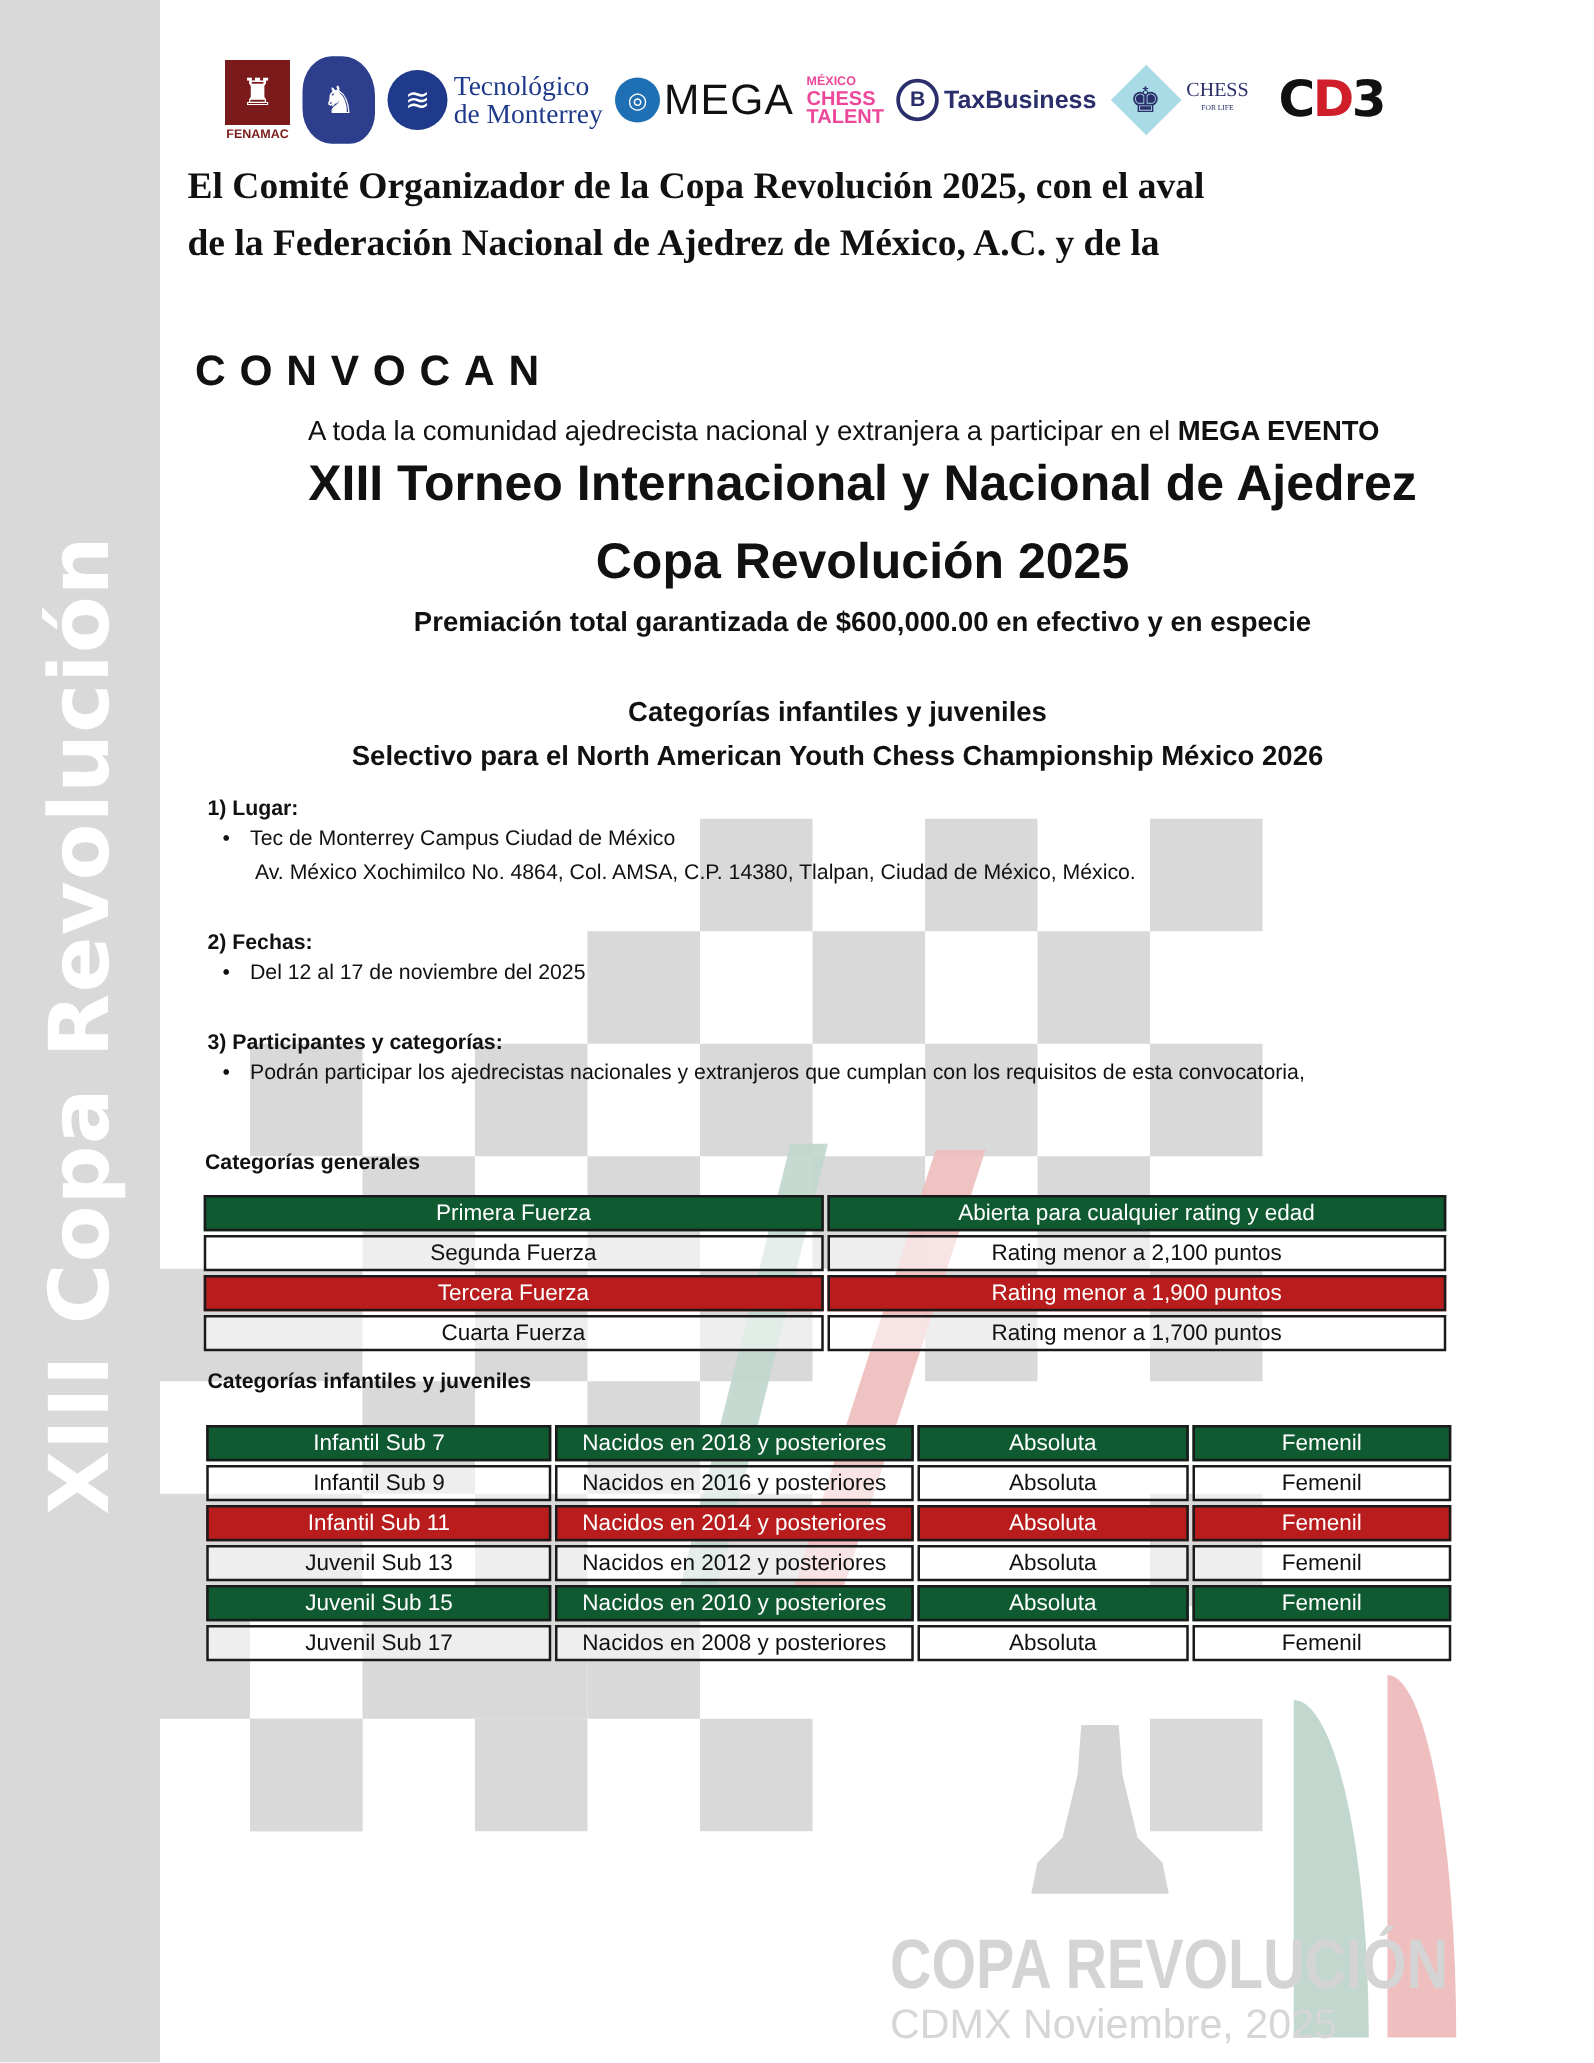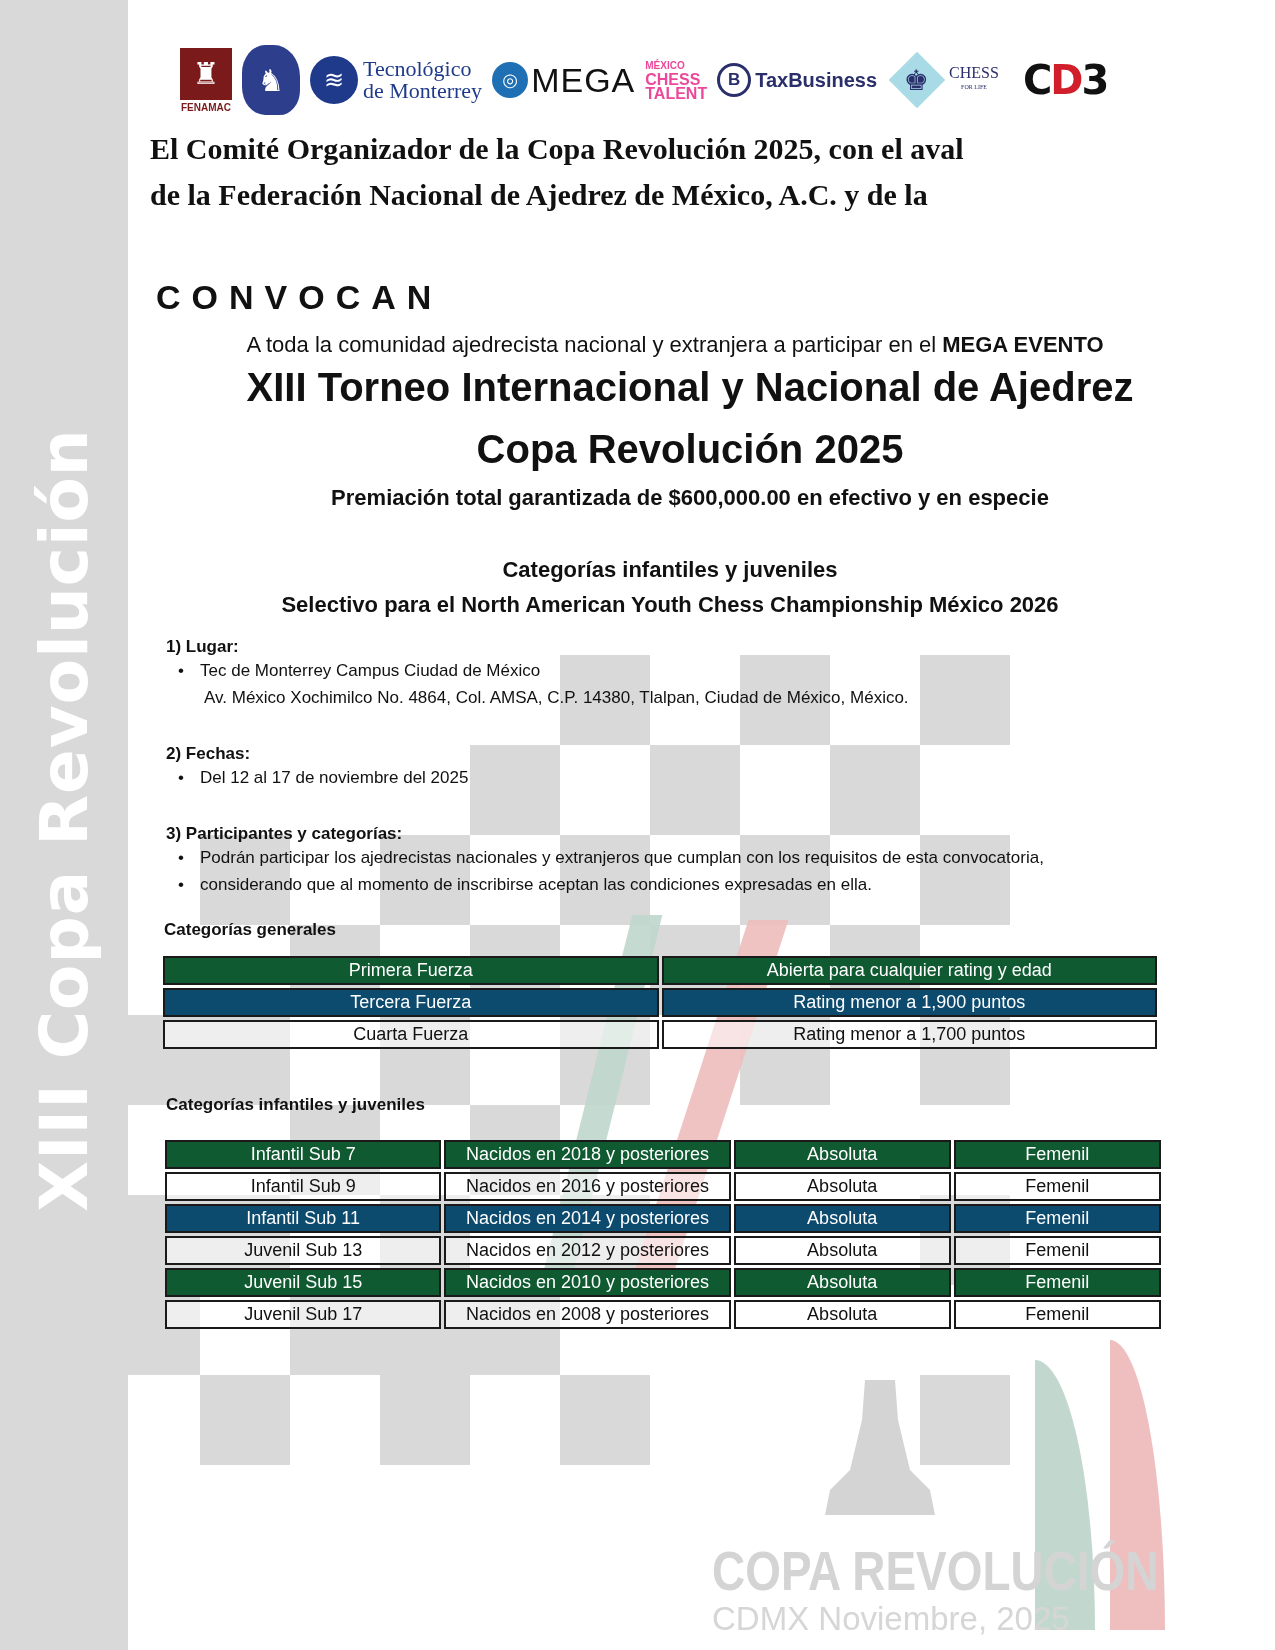--- a/index.html
+++ b/index.html
@@ -54,21 +54,21 @@
   .bullet { position:relative; padding-left:34px; font-size:17px; line-height:27px; }
   .bullet:before { content:"•"; position:absolute; left:12px; }
   .indent { padding-left:38px; font-size:17px; line-height:27px; }
 
   .tbl-label { position:absolute; left:164px; font-weight:bold; font-size:17px; }
   table.gen { position:absolute; left:163px; top:953px; width:1000px; border-collapse:separate; border-spacing:3px; margin-left:-3px; }
   table.gen td { height:25px; border:2px solid #1a1a1a; text-align:center; font-size:18px; padding:0; }
   table.youth { position:absolute; left:165px; top:1137px; width:1002px; border-collapse:separate; border-spacing:3px; margin-left:-3px; }
   table.youth td { height:25px; border:2px solid #1a1a1a; text-align:center; font-size:18px; padding:0; }
   tr.green td { background:#0f5a31; color:#ffffff; }
-  tr.red td { background:#0c4a6e; color:#ffffff; }
+  tr.red td { background:#b91c1c; color:#ffffff; }
   tr.plain td { background:rgba(255,255,255,0.55); color:#111; }
 </style>
 </head>
 <body>
 
 <div class="sidebar">
   <div class="sidebar-text">XIII Copa Revolución</div>
 </div>
 
 <div class="wm" id="checker-wrap" style="left:0;top:0;width:1275px;height:1650px;">
@@ -176,30 +176,33 @@
   <div class="bullet">Tec de Monterrey Campus Ciudad de México</div>
   <div class="indent">Av. México Xochimilco No. 4864, Col. AMSA, C.P. 14380, Tlalpan, Ciudad de México, México.</div>
 </div>
 <div class="sec" style="top:744px;">
   <div class="sec-title">2) Fechas:</div>
   <div class="bullet">Del 12 al 17 de noviembre del 2025</div>
 </div>
 <div class="sec" style="top:824px;">
   <div class="sec-title">3) Participantes y categorías:</div>
   <div class="bullet">Podrán participar los ajedrecistas nacionales y extranjeros que cumplan con los requisitos de esta convocatoria,</div>
-  <div class="bullet" style="padding-left:34px;"><span>considerando que al momento de inscribirse aceptan las condiciones expresadas en ella.</span></div>
 </div>
 
 <div class="tbl-label" style="top:920px;">Categorías generales</div>
 <table class="gen">
     <tbody id="gen-body">
       <tr class="green">
         <td style="width: 50%;">Primera Fuerza</td>
         <td style="width: 50%;">Abierta para cualquier rating y edad</td>
       </tr>
+      <tr class="plain">
+        <td style="width: 50%;">Segunda Fuerza</td>
+        <td style="width: 50%;">Rating menor a 2,100 puntos</td>
+      </tr>
       <tr class="red">
         <td style="width: 50%;">Tercera Fuerza</td>
         <td style="width: 50%;">Rating menor a 1,900 puntos</td>
       </tr>
       <tr class="plain">
         <td style="width: 50%;">Cuarta Fuerza</td>
         <td style="width: 50%;">Rating menor a 1,700 puntos</td>
       </tr>
     </tbody>
   </table>

